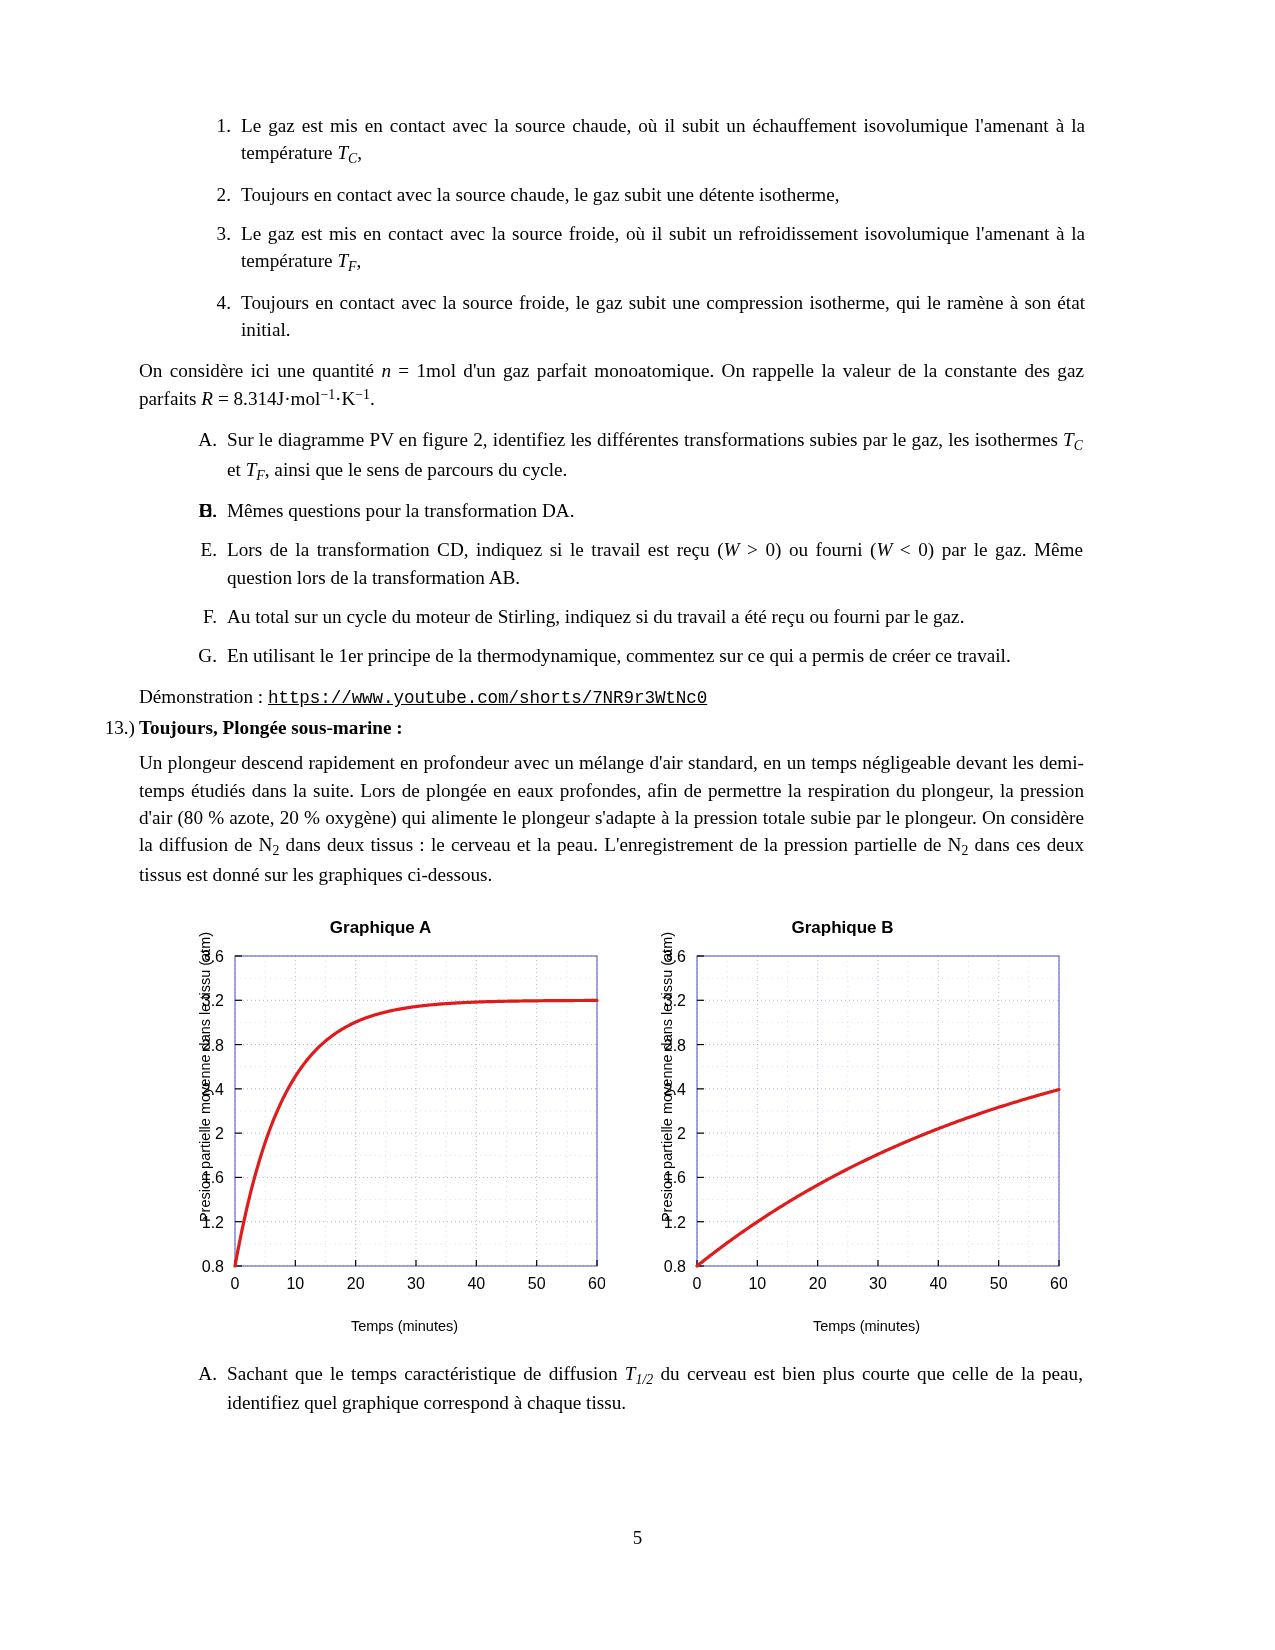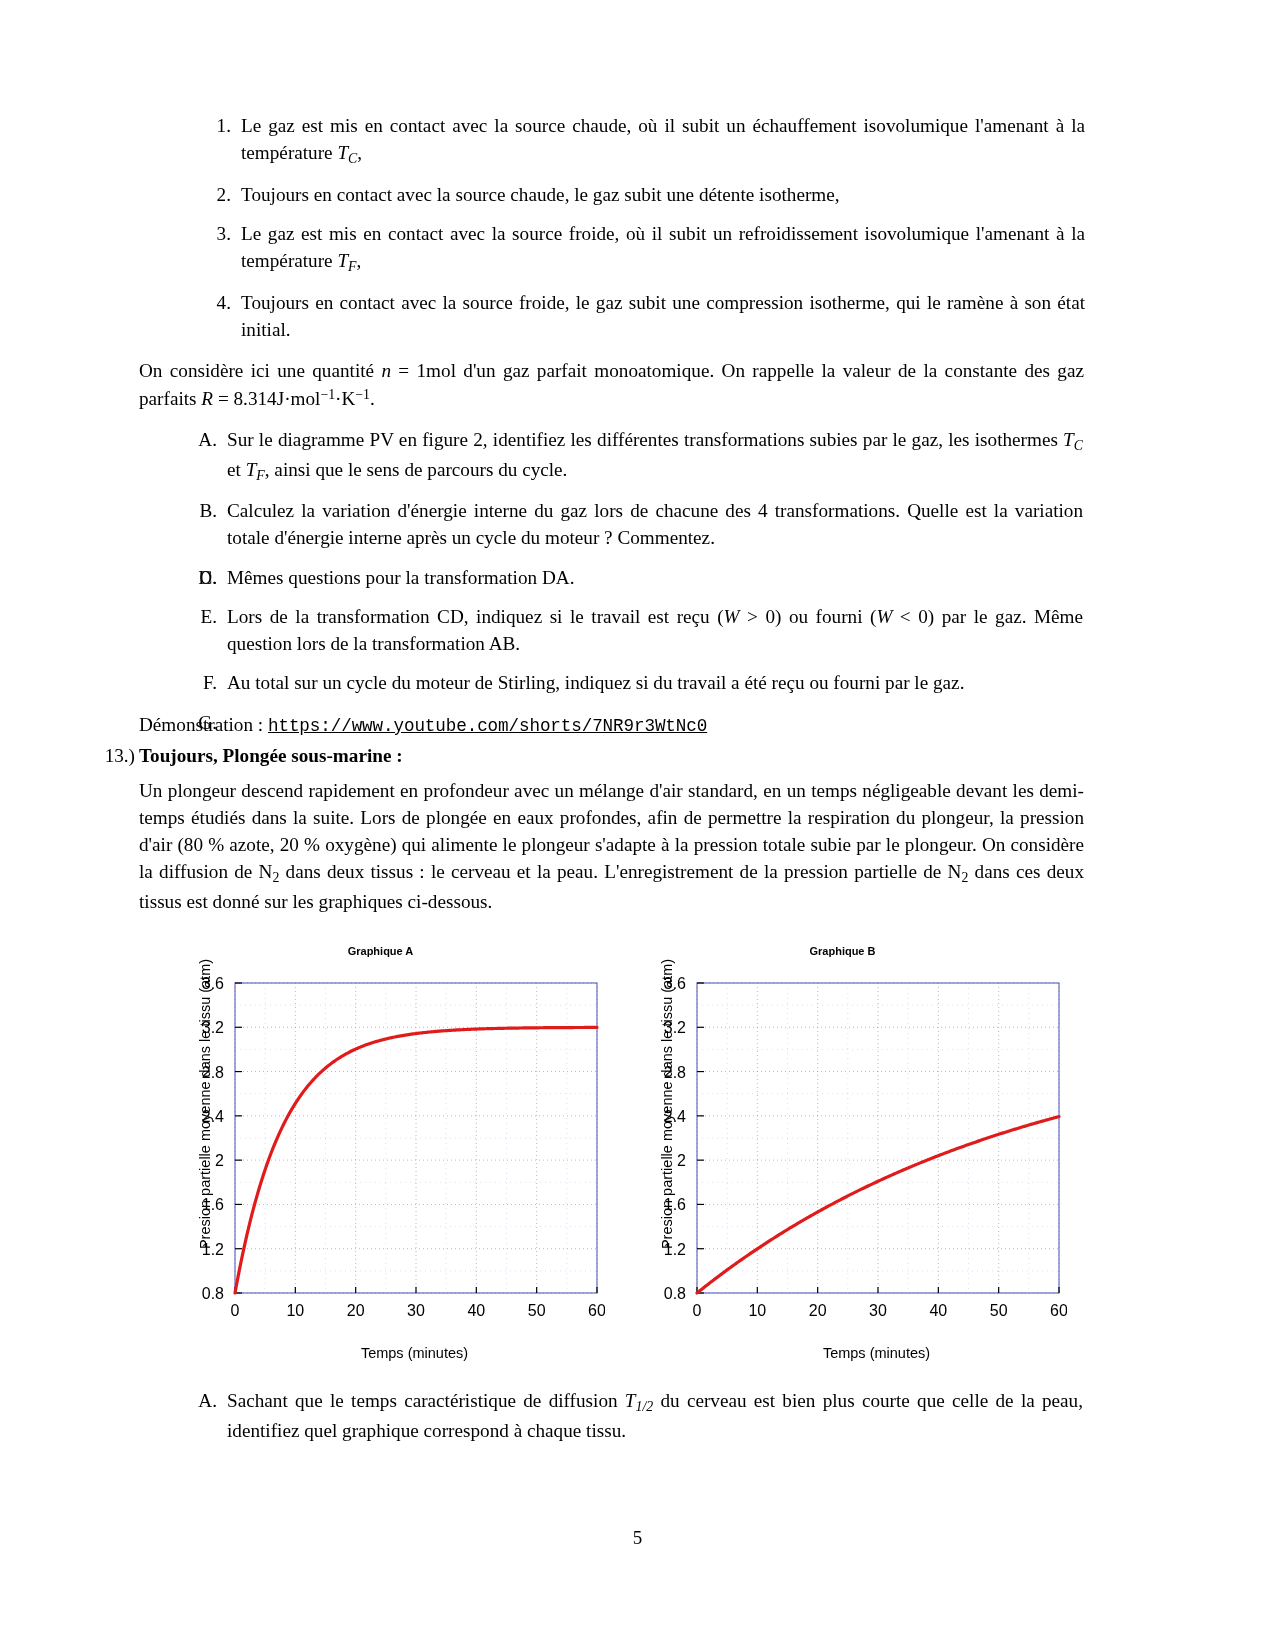--- a/index.html
+++ b/index.html
@@ -108,39 +108,39 @@
     height: 420px;
   }
   .chart-title {
     position: absolute;
     top: 4px;
     left: 0;
     width: 448px;
     text-align: center;
     font-family: "Liberation Sans", "DejaVu Sans", sans-serif;
     font-weight: bold;
-    font-size: 11px;
+    font-size: 17px;
     color: #000;
   }
   .ylabel {
     position: absolute;
     left: -117px;
     top: 155px;
     width: 330px;
     transform: rotate(-90deg);
     transform-origin: center center;
     text-align: center;
     font-family: "Liberation Sans", "DejaVu Sans", sans-serif;
     font-size: 14.5px;
     color: #000;
     white-space: nowrap;
   }
   .xlabel {
     position: absolute;
-    left: 68px;
+    left: 58px;
     bottom: 0px;
     width: 380px;
     text-align: center;
     font-family: "Liberation Sans", "DejaVu Sans", sans-serif;
     font-size: 14.5px;
     color: #000;
   }
   .plot-svg { position: absolute; left: 0; top: 22px; }
 
   .page-number {
@@ -175,26 +175,26 @@
       <li>
         <span class="marker">4.</span>
         <span>Toujours en contact avec la source froide, le gaz subit une compression isotherme, qui le ramène à son état initial.</span>
       </li>
     </ol>
 
     <p class="para block-para"><span>On considère ici une quantité </span><span class="math">n</span><span> = 1mol d'un gaz parfait monoatomique. On rappelle la valeur de la constante des gaz parfaits </span><span class="math">R</span><span> = 8.314J·mol</span><sup class="upr">−1</sup><span>·K</span><sup class="upr">−1</sup><span>.</span></p>
 
     <ol class="alphalist" id="stirling-questions">
         <li><span class="marker">A.</span><span><span>Sur le diagramme PV en figure 2, identifiez les différentes transformations subies par le gaz, les isothermes </span><span class="math">T</span><sub>C</sub><span> et </span><span class="math">T</span><sub>F</sub><span>, ainsi que le sens de parcours du cycle.</span></span></li>
-        <li><span class="marker">B.</span><span><span>Calculez la variation d'énergie interne du gaz lors de chacune des 4 transformations. Quelle est la variation totale d'énergie interne après un cycle du moteur ? Commentez.</span></span></li>
+        <li><span class="marker">B.</span></li>
         <li><span class="marker">C.</span></li>
         <li><span class="marker">D.</span><span><span>Mêmes questions pour la transformation DA.</span></span></li>
         <li><span class="marker">E.</span><span><span>Lors de la transformation CD, indiquez si le travail est reçu (</span><span class="math">W</span><span> &gt; 0) ou fourni (</span><span class="math">W</span><span> &lt; 0) par le gaz. Même question lors de la transformation AB.</span></span></li>
         <li><span class="marker">F.</span><span><span>Au total sur un cycle du moteur de Stirling, indiquez si du travail a été reçu ou fourni par le gaz.</span></span></li>
-        <li><span class="marker">G.</span></li>
+        <li><span class="marker">G.</span><span><span>En utilisant le 1er principe de la thermodynamique, commentez sur ce qui a permis de créer ce travail.</span></span></li>
       </ol>
 
     <p class="para" style="margin-top:14px;"><span>Démonstration : </span><a class="mono-link" href="#">https://www.youtube.com/shorts/7NR9r3WtNc0</a></p>
 
     <div class="exercise-head">
       <span class="ex-num">13.)</span>
       <span class="ex-title">Toujours, Plongée sous-marine :</span>
     </div>
 
     <p class="para" style="margin-top:10px;"><span>Un plongeur descend rapidement en profondeur avec un mélange d'air standard, en un temps négligeable devant les demi-temps étudiés dans la suite. Lors de plongée en eaux profondes, afin de permettre la respiration du plongeur, la pression d'air (80 % azote, 20 % oxygène) qui alimente le plongeur s'adapte à la pression totale subie par le plongeur. On considère la diffusion de N</span><sub class="upr">2</sub><span> dans deux tissus : le cerveau et la peau. L'enregistrement de la pression partielle de N</span><sub class="upr">2</sub><span> dans ces deux tissus est donné sur les graphiques ci-dessous.</span></p>

